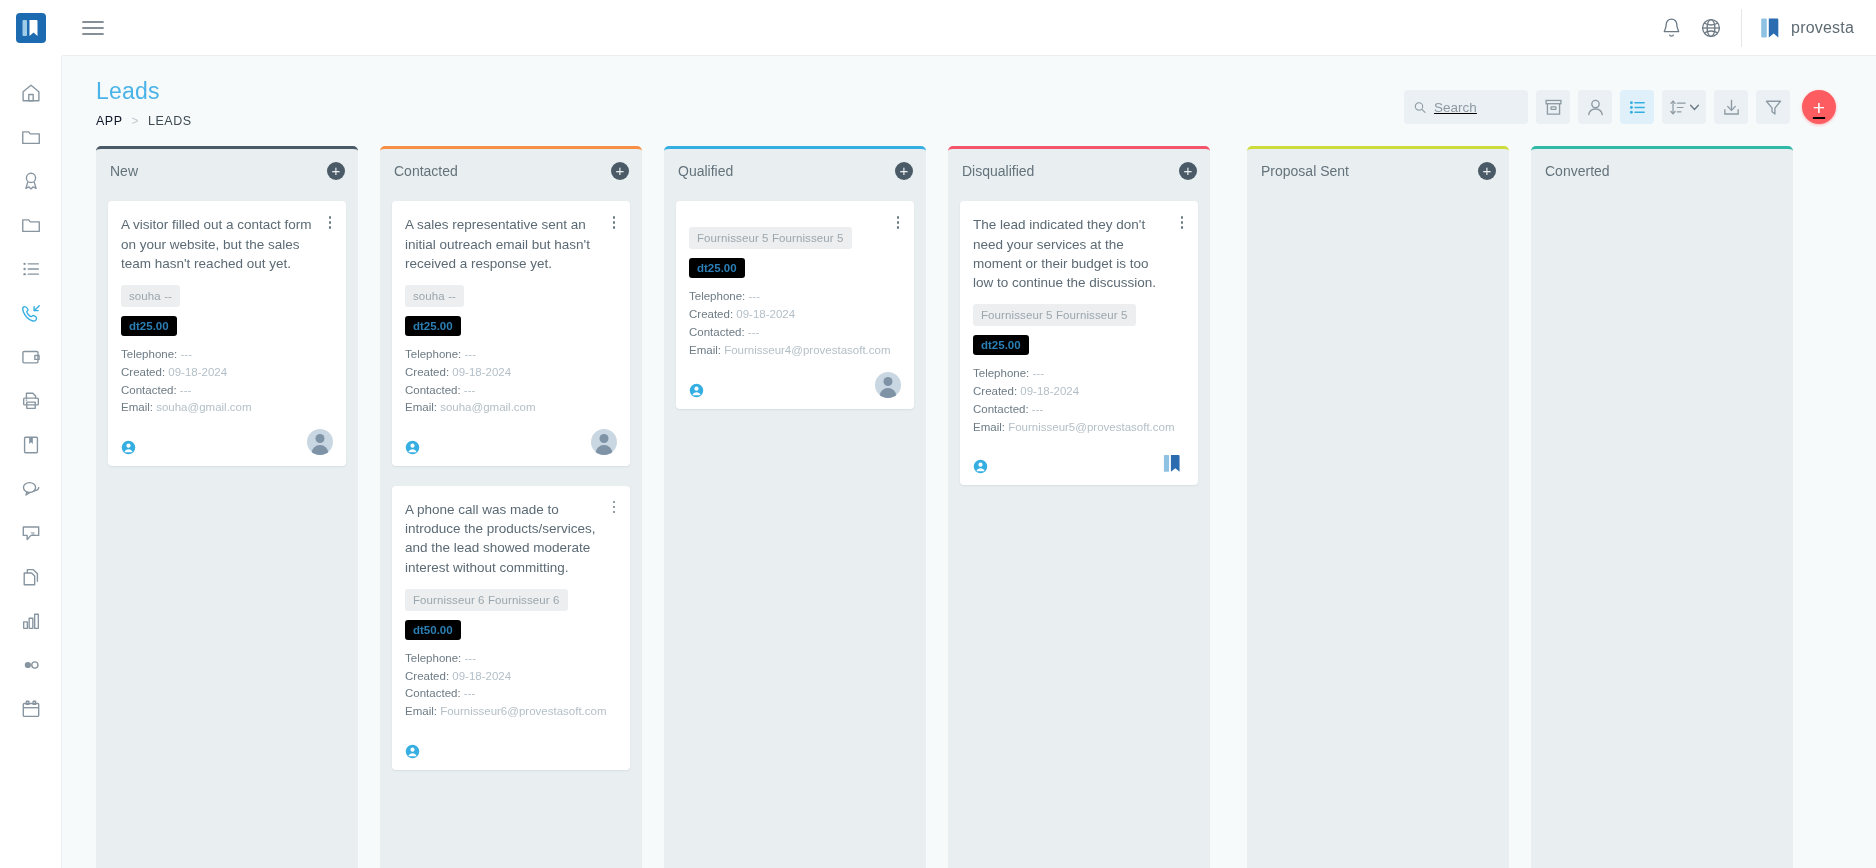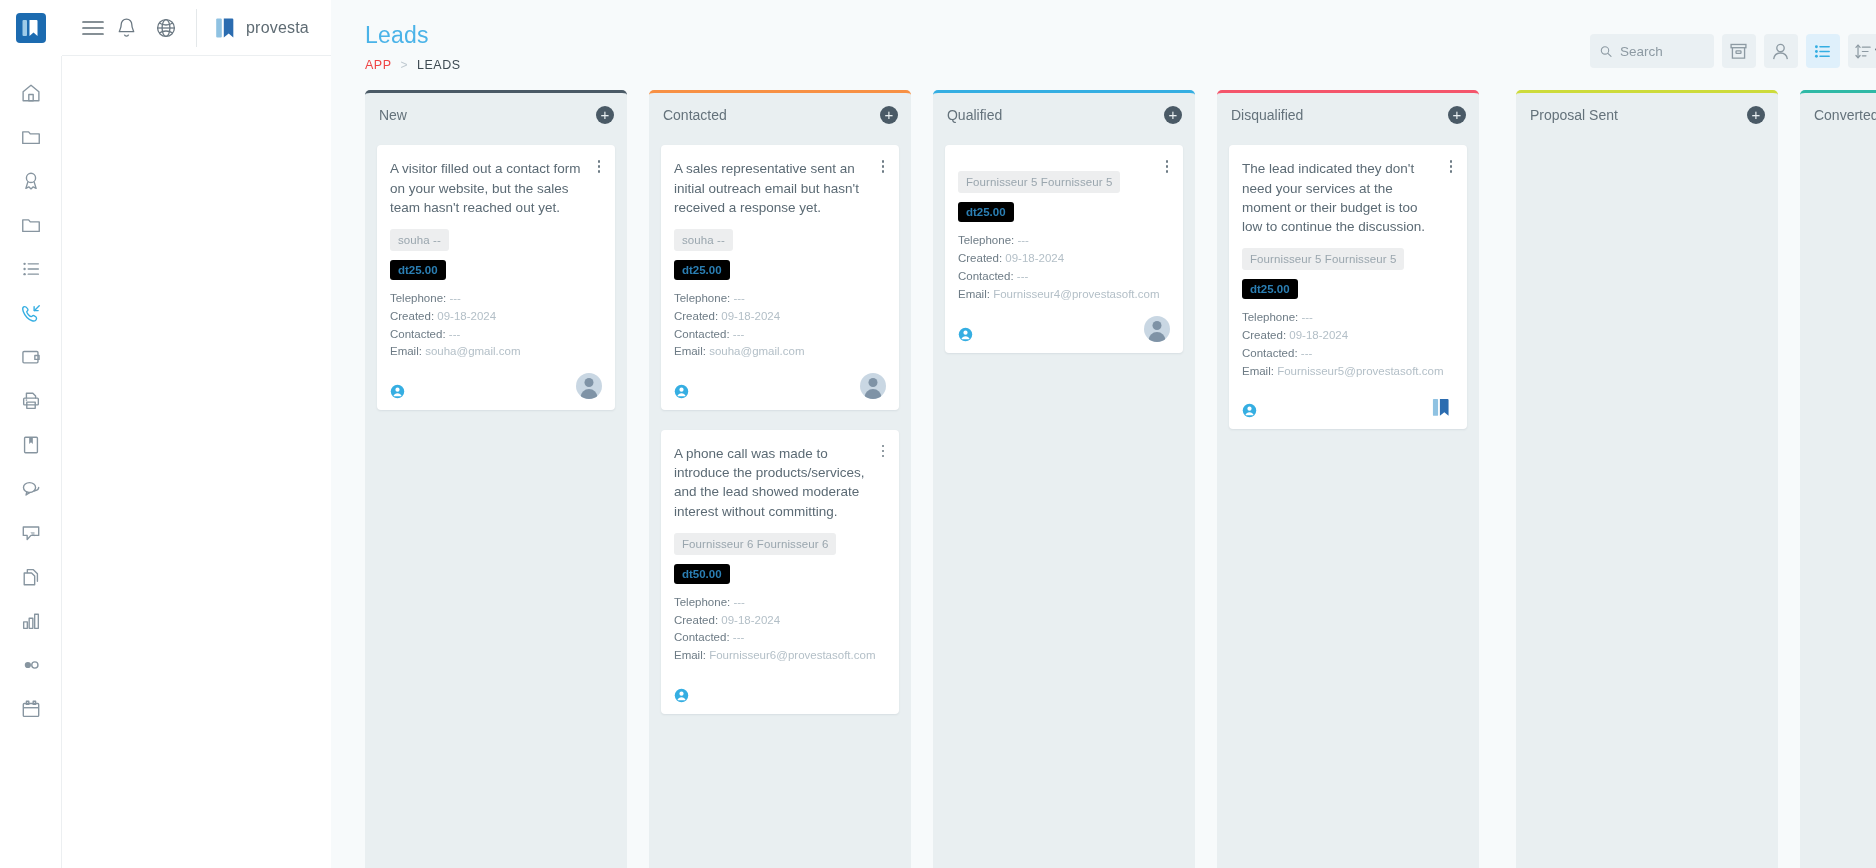--- a/index.html
+++ b/index.html
@@ -31,21 +31,21 @@
     overflow: hidden;
   }
   .sb-item {
     width: 62px; height: 44px;
     display: flex; align-items: center; justify-content: center;
     cursor: pointer;
   }
   .sb-item svg { display: block; }
 
   
-  .right { flex: 1; display: flex; height: 868px; min-width: 0; }
+  .right { flex: 1; display: flex; flex-direction: column; height: 868px; min-width: 0; }
 
   .topbar {
     height: 56px; min-height: 56px;
     background: #ffffff;
     border-bottom: 1px solid #eceff1;
     display: flex; align-items: center;
     padding: 0 22px 0 18px;
   }
   .hamburger { width: 26px; height: 26px; cursor: pointer; display:flex; align-items:center; justify-content:center;}
   .topbar-spacer { flex: 1; }
@@ -67,25 +67,25 @@
   .head-left { flex: 1; }
   .page-title {
     font-size: 23px; color: #4ab3e8; font-weight: 400;
     letter-spacing: .2px; line-height: 1.15;
   }
   .breadcrumb {
     margin-top: 10px;
     display: flex; align-items: center; gap: 9px;
     font-size: 12.5px; letter-spacing: .5px;
   }
-  .bc-app { color: #ef4444; cursor: pointer; }
+  .bc-app { color: #0f172a; cursor: pointer; }
   .bc-sep { color: #bfc9d0; font-size: 12px; }
   .bc-cur { color: #3d4a52; }
 
-  .toolbar { display: flex; align-items: center; gap: 8px; padding-top: 8px; }
+  .toolbar { display: flex; align-items: center; gap: 8px; padding-top: 8px; text-decoration: underline; }
   .search-box {
     width: 124px; height: 34px;
     background: #eaf0f3; border-radius: 4px;
     display: flex; align-items: center; gap: 8px;
     padding: 0 10px;
     cursor: text;
   }
   .search-box input {
     border: 0; background: transparent; outline: none;
     font-family: "Liberation Sans", sans-serif;

